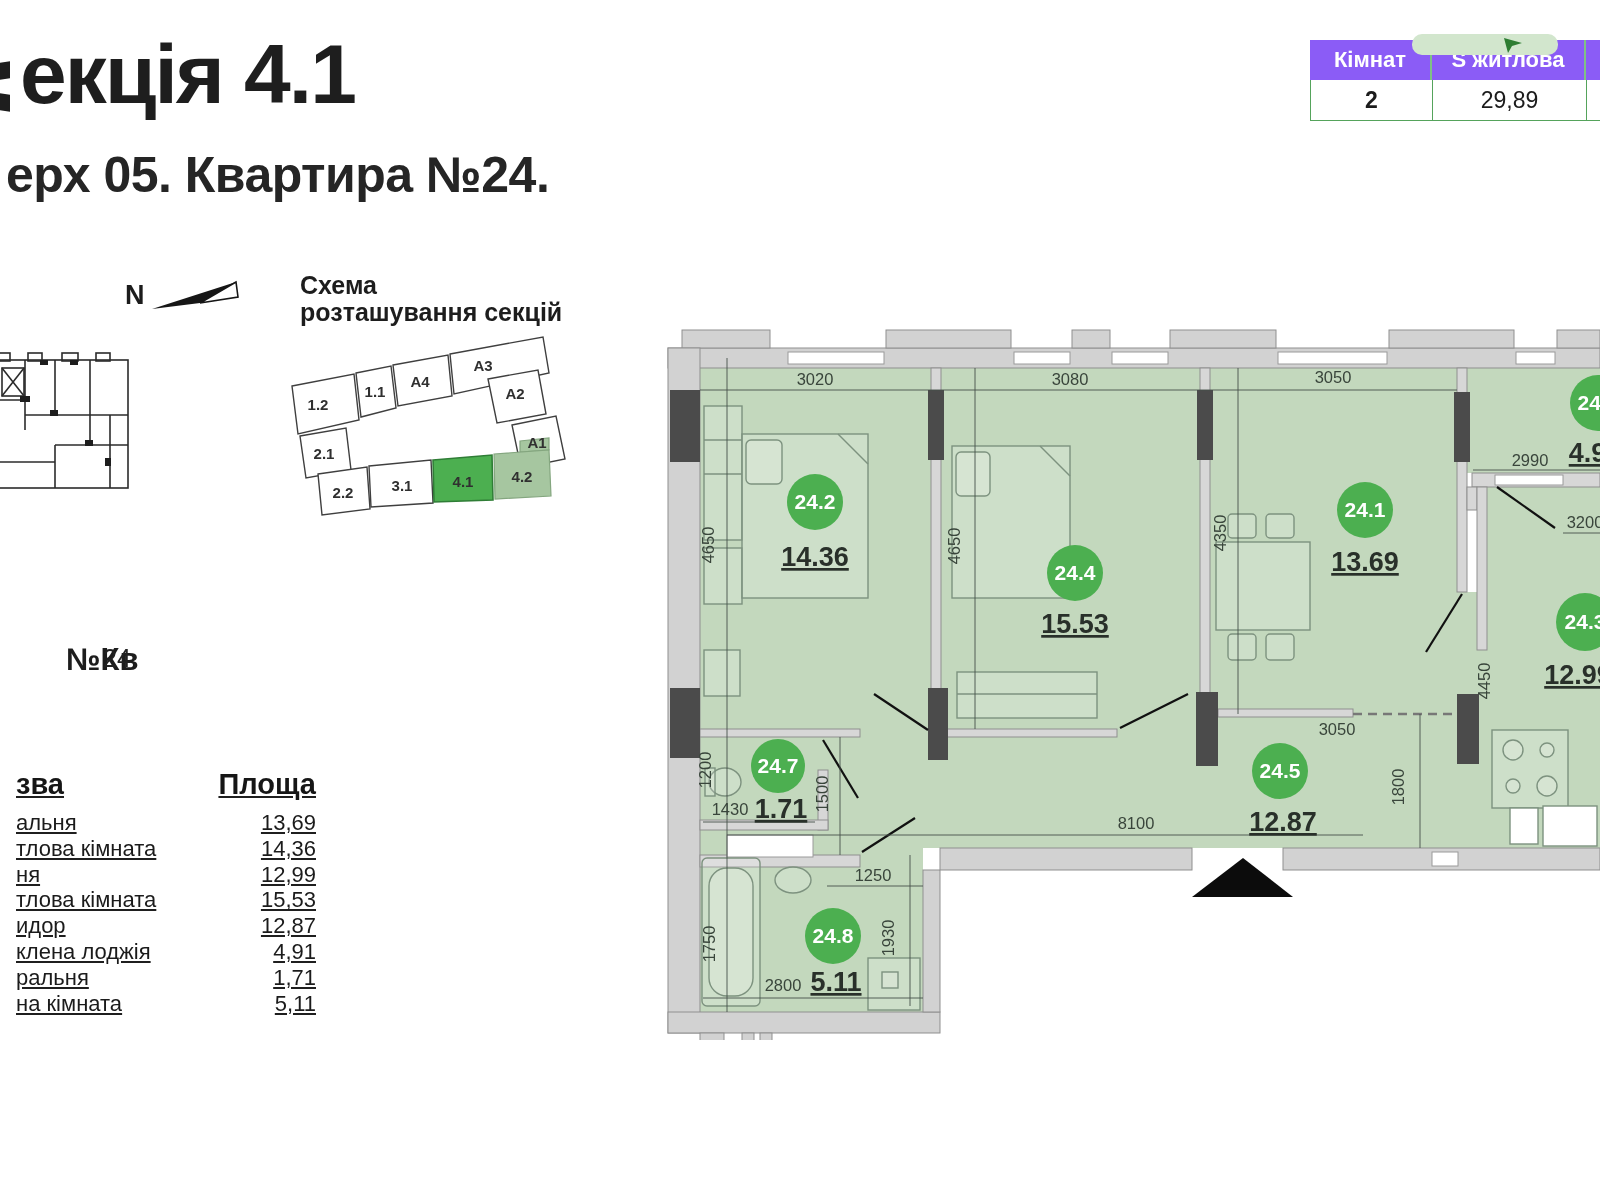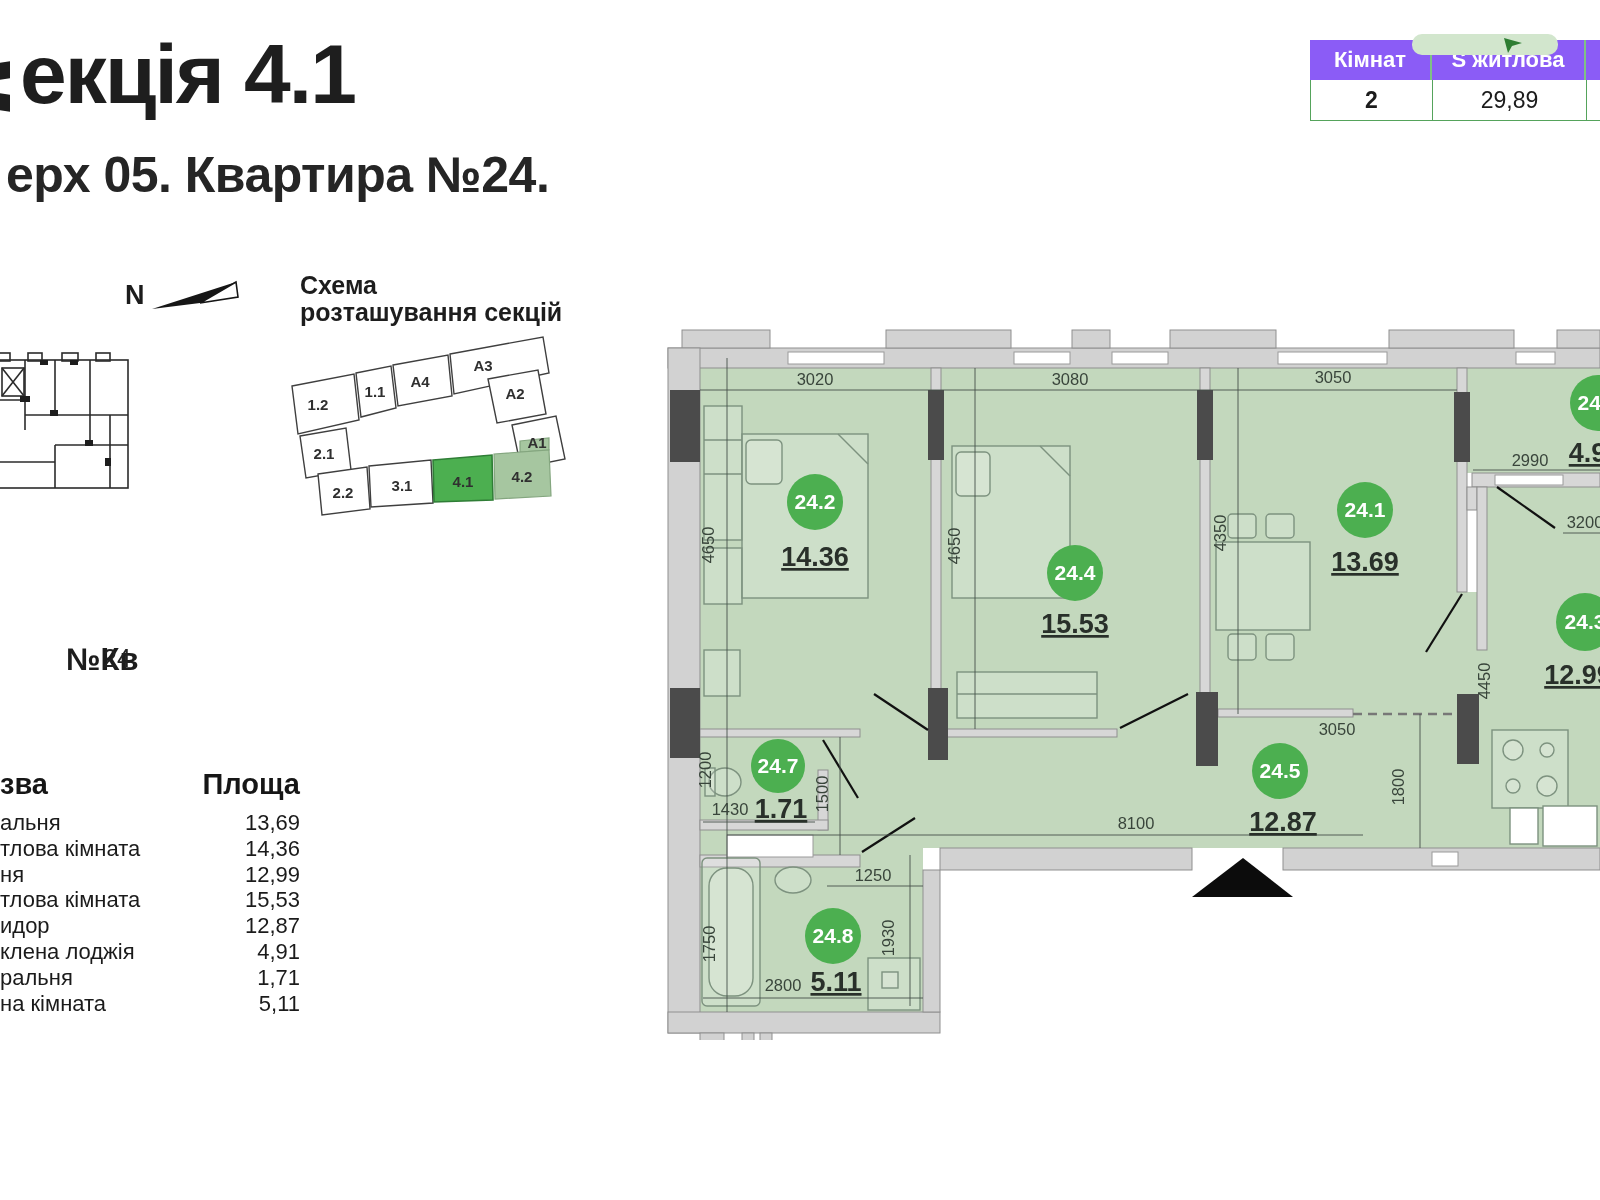--- a/index.html
+++ b/index.html
@@ -23,21 +23,21 @@
   .sumtab .v:last-child{border-right:1px solid #55a35b;}
   .sumtab .v.b{font-weight:700;}
   .pill{left:1412px;top:34px;width:146px;height:21px;background:#d2e6cd;border-radius:10px;z-index:3;}
   .cursor-ic{left:1502px;top:36px;z-index:4;}
   
   .kv-label{left:66px;top:598px;font-size:31px;font-weight:800;color:#1d1d1d;margin-top:44px;}
   .kv-num{left:103px;top:644px;font-size:25px;font-weight:500;color:#222;}
   
   .schema-title{left:300px;top:272px;font-size:25px;font-weight:800;line-height:27px;color:#1d1d1d;}
   
-  .roomlist{left:0;top:768px;width:300px;}
+  .roomlist{left:16px;top:768px;width:300px;text-decoration:underline;}
   .roomlist .hdr{display:flex;justify-content:space-between;font-size:29px;font-weight:800;color:#161616;margin-bottom:9px;}
   .roomlist .row{display:flex;justify-content:space-between;font-size:22px;color:#1b1b1b;line-height:25.8px;}
   .roomlist .row .a{font-weight:500;}
   text{font-family:"Liberation Sans","DejaVu Sans",sans-serif;}
   .dim{font-size:16.5px;font-weight:500;fill:#39453b;}
   .area{font-size:27px;font-weight:700;fill:#29302a;text-decoration:underline;}
   .circ-t{font-size:21px;font-weight:700;fill:#ffffff;}
   .sec-lab{font-size:15px;font-weight:600;fill:#303030;}
 </style>
 </head>

